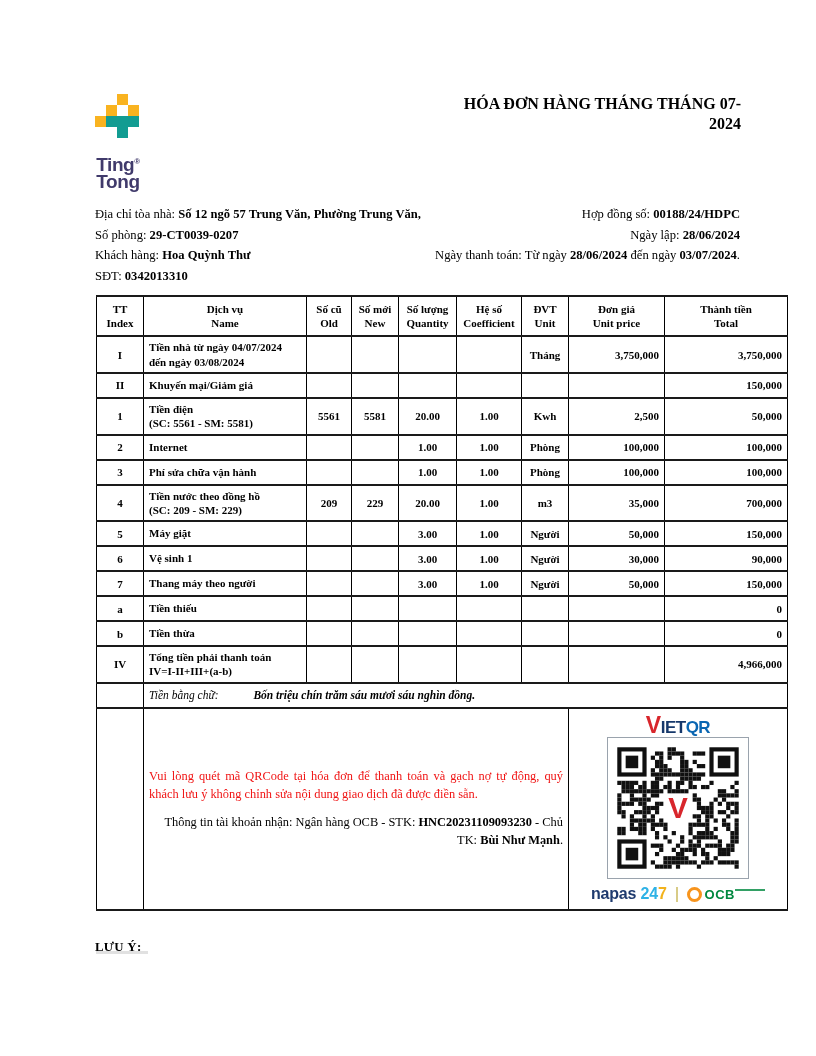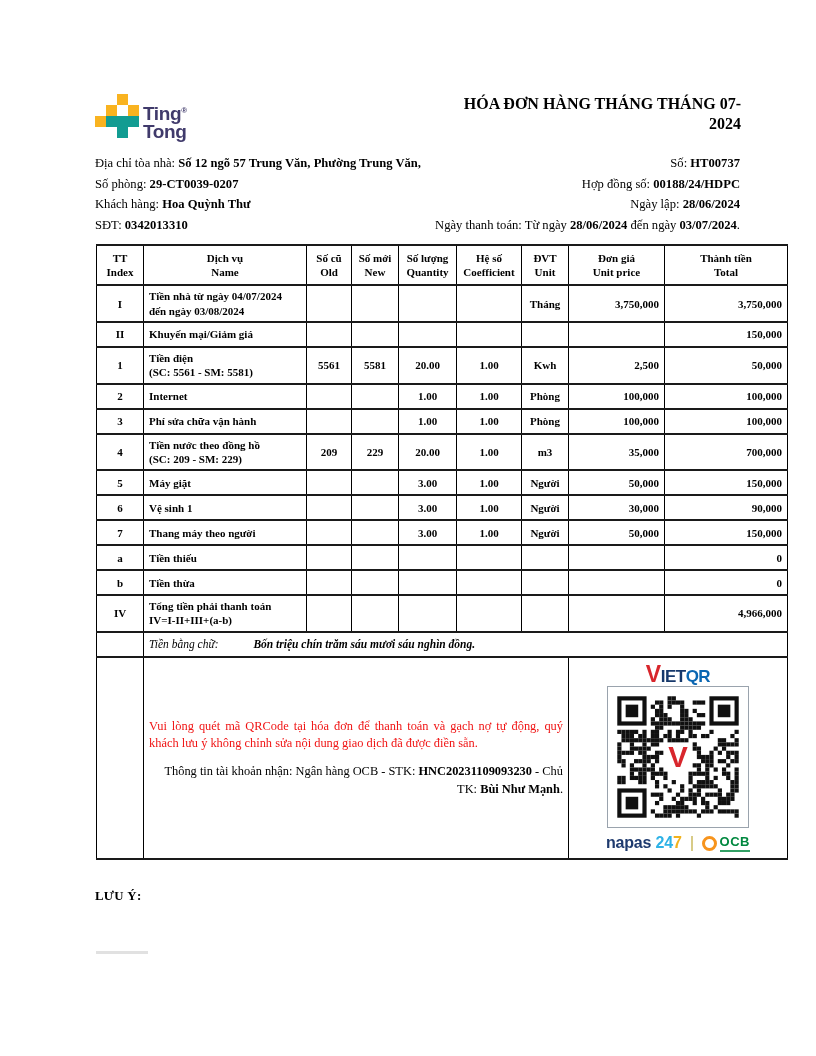--- a/index.html
+++ b/index.html
@@ -5,21 +5,21 @@
   html,body { margin:0; padding:0; }
   body {
     width:816px; height:1056px; background:#fff; color:#000;
     font-family:"Liberation Serif", serif; position:relative; overflow:hidden;
   }
   .b { font-weight:bold; }
 
   
   .header-row { display:flex; justify-content:space-between; align-items:flex-start;
                 padding:94px 75px 0 95px; }
-  .brand { display:flex; gap:2px; align-items:flex-end; }
+  .brand { display:flex; gap:9px; align-items:center;flex-direction:column; }
   .mark { position:relative; width:46px; height:46px; }
   .sq { position:absolute; width:11px; height:11px; }
   .sq.y { background:var(--logo_yellow); }
   .sq.t { background:var(--logo_teal); }
   .sq.p1 { left:22px; top:0; }
   .sq.p2 { left:11px; top:11px; }
   .sq.p3 { left:33px; top:11px; }
   .sq.p4 { left:0;  top:22px; }
   .bar   { position:absolute; left:11px; top:22px; width:33px; height:11px; background:var(--logo_teal); }
   .sq.p5 { left:22px; top:33px; }
@@ -66,21 +66,21 @@
   .qr-frame { background:#fff; border:1px solid #9aa3ad; padding:3px; line-height:0; }
   .pay-logos { display:flex; align-items:center; justify-content:center; gap:9px; margin-top:6px;
                font-family:"Liberation Sans", sans-serif; }
   .napas { font-weight:bold; font-size:16px; letter-spacing:-0.2px; }
   .napas .n-name { color:var(--napas_navy); }
   .napas .n-24 { color:var(--napas_blue); }
   .napas .n-7 { color:var(--napas_yellow); }
   .logo-sep { width:2px; height:15px; background:#d8cb87; }
   .ocb { display:flex; align-items:center; gap:3px; }
   .ocb-ring { width:9px; height:9px; border:3px solid var(--ocb_orange); border-radius:50%; }
-  .ocb-txt { display:flex; flex-direction:column; align-items:flex-start; }
+  .ocb-txt { display:flex; flex-direction:row; align-items:flex-start; }
   .ocb-name { color:var(--ocb_green); font-weight:bold; font-size:13px; line-height:1; letter-spacing:0.5px; }
   .ocb-sub { width:30px; height:2px; background:var(--ocb_green); margin-top:1.5px; opacity:0.8; }
 
   
   .note { margin:29px 0 0 95px; font-weight:bold; font-size:12.8px; letter-spacing:0.3px; }
   .smudge { position:absolute; left:96px; top:951px; width:52px; height:3px; background:#c9c9c9; opacity:0.55; }
 </style>
 </head>
 <body>
 
@@ -103,21 +103,20 @@
 </div>
 
 <div class="info-row">
   <div class="info-col">
       <div class="info-line"><span>Địa chỉ tòa nhà: </span><span class="b">Số 12 ngõ 57 Trung Văn, Phường Trung Văn,</span></div>
       <div class="info-line"><span>Số phòng: </span><span class="b">29-CT0039-0207</span></div>
       <div class="info-line"><span>Khách hàng: </span><span class="b">Hoa Quỳnh Thư</span></div>
       <div class="info-line"><span>SĐT: </span><span class="b">0342013310</span></div>
     </div>
   <div class="info-col info-right">
-      <div class="info-line"><span>Số: </span><span class="b">HT00737</span></div>
       <div class="info-line"><span>Hợp đồng số: </span><span class="b">00188/24/HDPC</span></div>
       <div class="info-line"><span>Ngày lập: </span><span class="b">28/06/2024</span></div>
       <div class="info-line"><span>Ngày thanh toán: Từ ngày </span><span class="b">28/06/2024</span><span> đến ngày </span><span class="b">03/07/2024</span><span>.</span></div>
     </div>
 </div>
 
 <table class="invoice">
   <colgroup>
     <col style="width:47px">
       <col style="width:163px">

